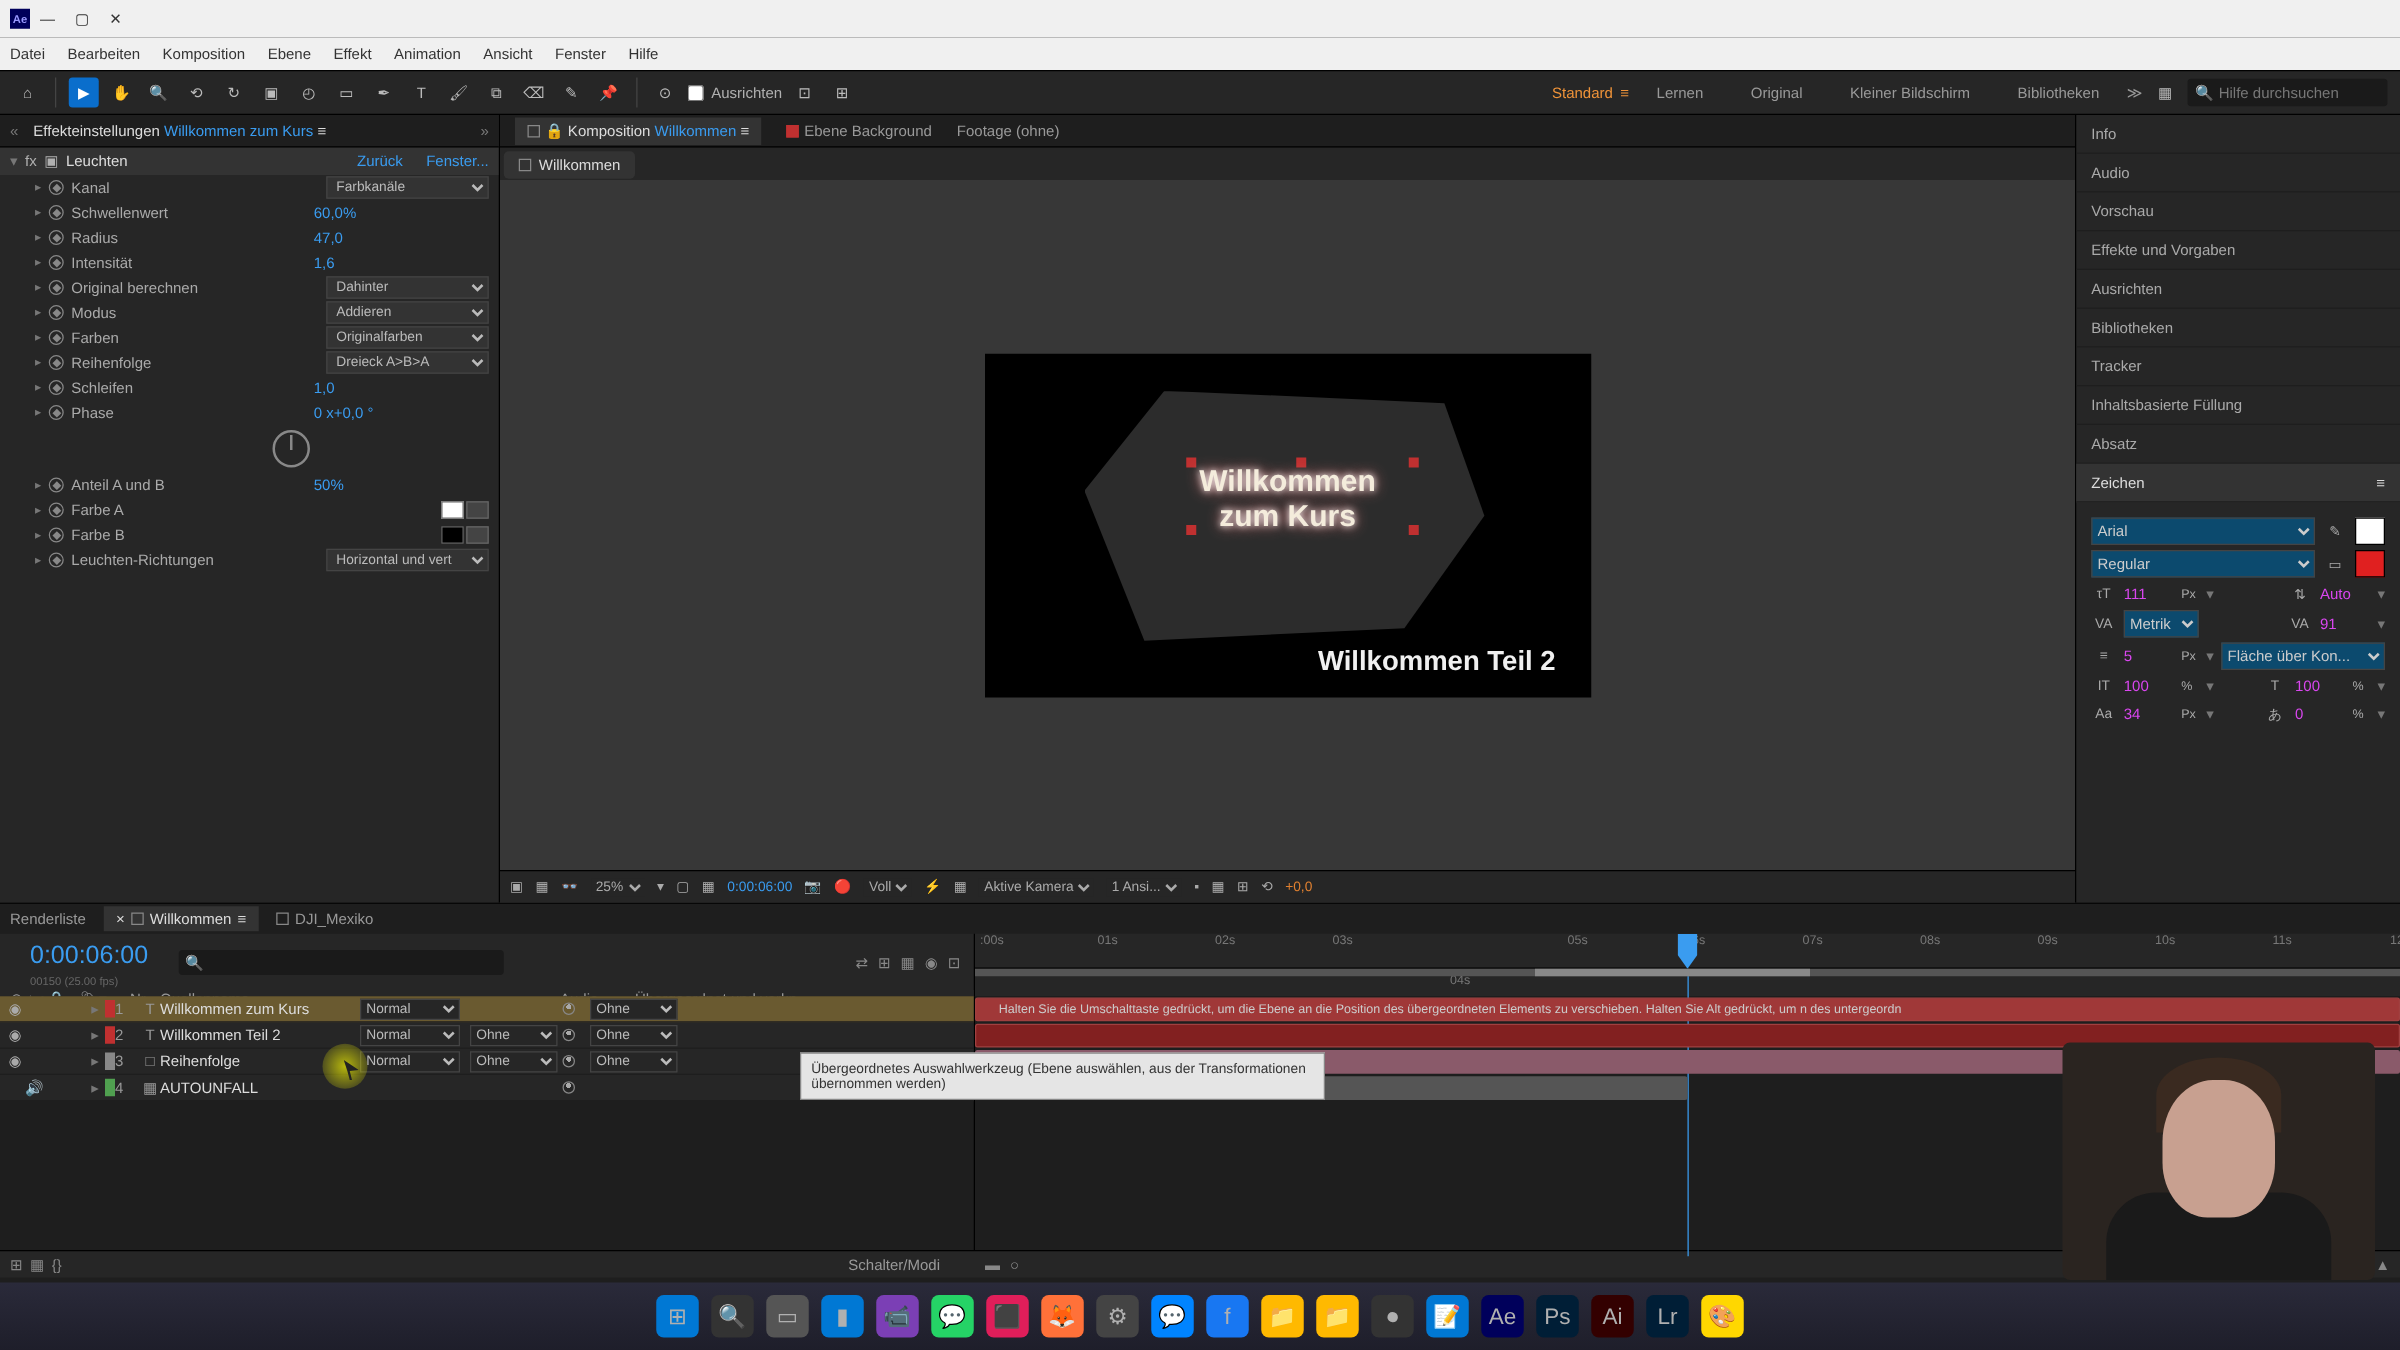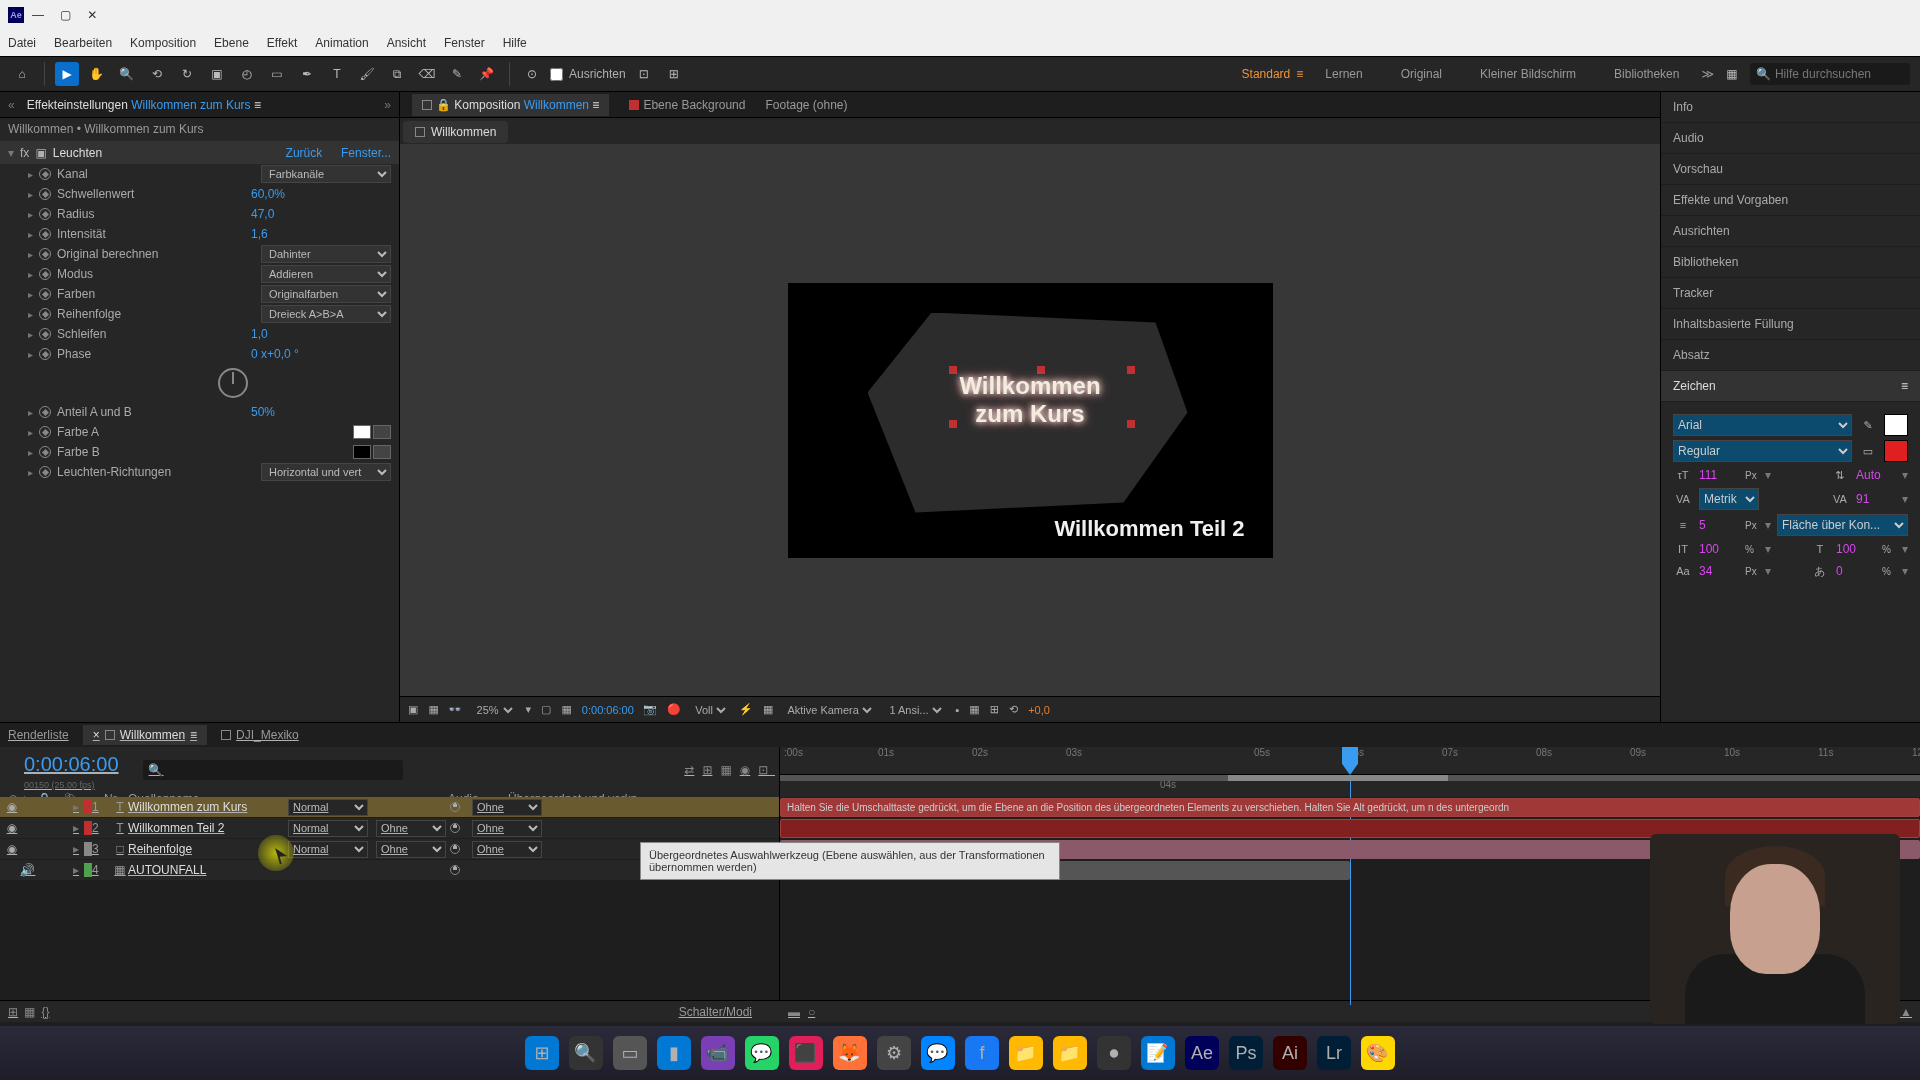--- a/index.html
+++ b/index.html
@@ -60,21 +60,21 @@
 .right-panel { width:260px; background:#262626; display:flex; flex-direction:column; border-left:1px solid #000;}
 .rp-item { padding:8px 12px; border-bottom:1px solid #1e1e1e; color:#aaa;}
 .rp-item.active { background:#333; color:#ddd;}
 .char-panel { padding:8px 12px; }
 .char-panel .row { display:flex; align-items:center; gap:6px; margin:4px 0;}
 .char-panel select { background:#0c4a6e; border:1px solid #444; color:#ccc; height:22px; flex:1;}
 .char-panel input { background:transparent; border:none; color:#d946ef; width:40px;}
 .char-panel .unit { color:#aaa; font-size:10px; width:14px;}
 .char-panel .color-sw { width:24px;height:22px;background:#e02020;border:1px solid #000;}
 .char-panel .ic { width:20px;height:18px;display:flex;align-items:center;justify-content:center;color:#aaa;font-size:11px;}
-.timeline-area { height:300px; background:#1e1e1e; display:flex; flex-direction:column; border-top:1px solid #000;text-decoration:underline;}
+.timeline-area { height:300px; background:#1e1e1e; display:flex; flex-direction:column; border-top:1px solid #000;}
 .tl-tabs { height:24px; display:flex; align-items:center; padding:0 8px; gap:14px;}
 .tl-tabs .ttab { color:#999; display:flex;align-items:center;gap:5px;}
 .tl-tabs .ttab.active { color:#ddd; background:#333; padding:3px 10px;}
 .tl-header { display:flex; height:50px; background:#262626;}
 .tl-left { width:780px; display:flex; flex-direction:column; border-right:1px solid #000;}
 .tl-time { color:#3a9cf0; font-size:20px; padding:4px 12px;}
 .tl-fps { color:#666; font-size:9px; padding:0 12px;}
 .tl-cols { display:flex; height:18px; background:#262626; font-size:10px; color:#999; align-items:center; padding:0 8px;}
 .tl-right { flex:1; position:relative;}
 .ruler { height:28px; background:#262626; position:relative; border-bottom:1px solid #000;}
@@ -95,21 +95,21 @@
 .layer-row select.mode { background:#262626;border:1px solid #444;color:#bbb;height:17px;width:80px;font-size:11px;}
 .layer-row select.trk { background:#262626;border:1px solid #444;color:#bbb;height:17px;width:70px;font-size:11px;margin-left:8px;}
 .layer-row .pp { width:18px;display:flex;justify-content:center;}
 .layer-row .pp-icon { width:10px;height:10px;border:1px solid #888;border-radius:50%;background:radial-gradient(circle at 50% 30%,#aaa 2px,transparent 2px);}
 .layers-right { flex:1; position:relative;}
 .bar { position:absolute; height:19px; border-radius:2px;}
 .bar.red { background:#822020; border:1px solid #a04040;}
 .bar.red.sel { background:#a03838;}
 .bar.pink { background:#8a5a6a;}
 .bar.grey { background:#555;}
-.bar .bartext { color:#ccc; font-size:10px; padding:3px 6px; white-space:nowrap; overflow:hidden;}
+.bar .bartext { color:#ccc; font-size:10px; padding:3px 18px; white-space:nowrap; overflow:hidden;}
 .tooltip { position:absolute; background:#e5e5e5; color:#333; padding:6px 8px; font-size:11px; border:1px solid #888; max-width:420px; z-index:50;}
 .highlight-cursor { position:absolute; width:36px;height:36px;border-radius:50%;background:radial-gradient(circle,#ffff00aa,#ffff0000);z-index:40;}
 .cursor-arrow { position:absolute;width:12px;height:16px;background:#222;clip-path:polygon(0 0,100% 50%,40% 55%,55% 100%,40% 100%,25% 58%,0 0);z-index:41;}
 .tl-footer { height:22px; background:#262626; display:flex; align-items:center; border-top:1px solid #000;}
 .tl-footer .fleft { width:780px; padding:0 8px; display:flex; gap:6px; color:#888;}
 .tl-footer .fmid { color:#999; padding:0 20px;}
 .taskbar { position:absolute; bottom:0; left:0; right:0; height:54px; background:linear-gradient(#2a2a3a,#1e1e2a); display:flex; align-items:center; justify-content:center; gap:10px;}
 .taskbar .tb-icon { width:34px;height:34px;border-radius:6px;display:flex;align-items:center;justify-content:center;font-size:18px;}
 .webcam { position:absolute; right:20px; bottom:56px; width:250px; height:190px; background:#2a2420; border-radius:6px; overflow:hidden;}
 .webcam .face { width:90px;height:110px;background:#c8a090;border-radius:45% 45% 40% 40%;position:absolute;top:30px;left:80px;}
@@ -182,21 +182,20 @@
 <div class="main">
 
   <div class="left-panel">
     <div class="panel-tabs">
       <span style="color:#777">«</span>
       <span class="tab active">
         <span>Effekteinstellungen</span> <span class="layer">Willkommen zum Kurs</span> ≡
       </span>
       <span style="margin-left:auto;color:#777">»</span>
     </div>
-    <div class="crumb">Willkommen • Willkommen zum Kurs</div>
     <div class="effect-list">
       <div class="fx-header">
         <span style="color:#777">▾</span>
         <span>fx</span>
         <span>▣</span>
         <span class="fxname">Leuchten</span>
         <span style="flex:1"></span>
         <span class="reset">Zurück</span>&nbsp;&nbsp;
         <span class="opts">Fenster...</span>
       </div>

